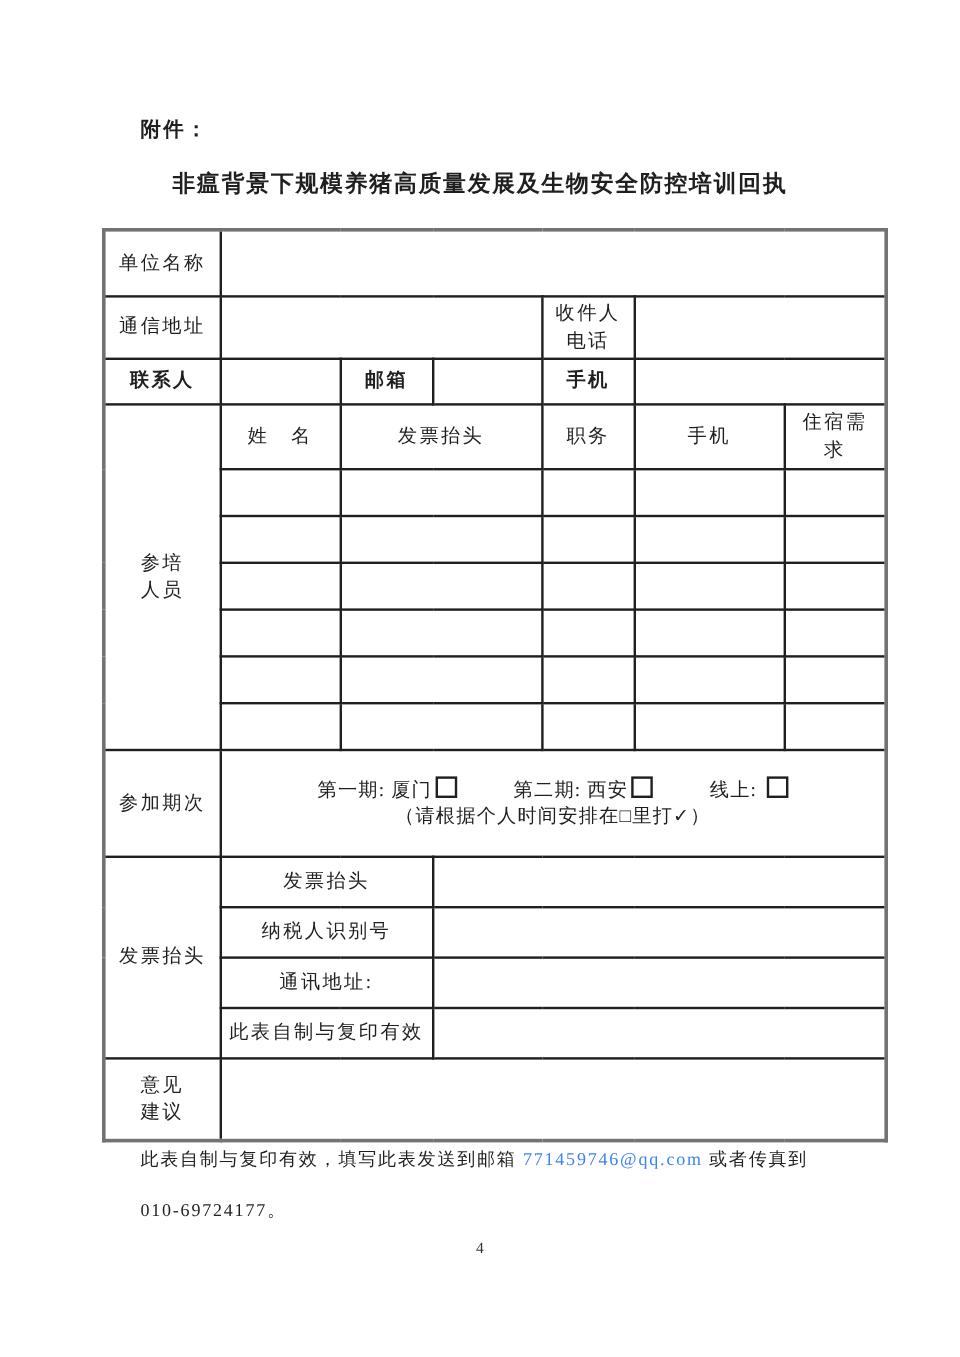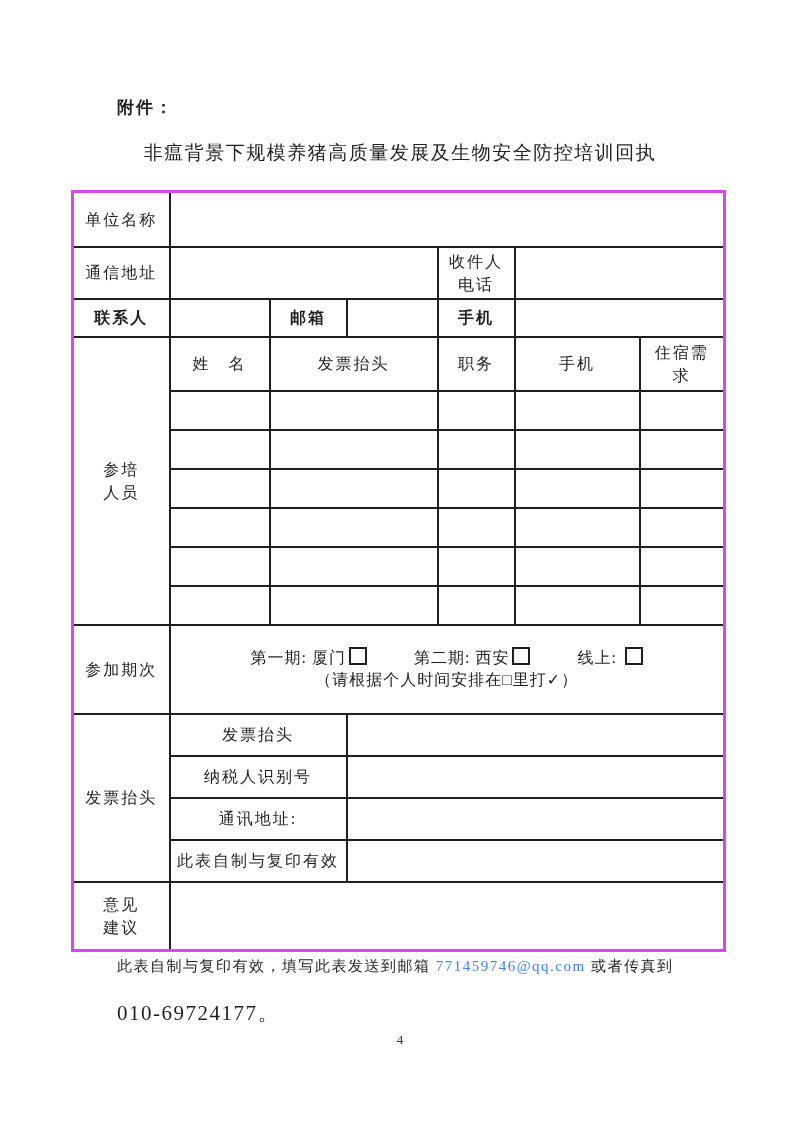--- a/index.html
+++ b/index.html
@@ -23,31 +23,31 @@
     font-weight: bold;
     letter-spacing: 2px;
   }
   .doc-title {
     position: absolute;
     left: 0;
     top: 140px;
     width: 100%;
     text-align: center;
     font-size: 19px;
-    font-weight: normal;
+    font-weight: bold;
     letter-spacing: 1.5px;
   }
   table.form {
     position: absolute;
-    left: 71px;
+    left: 85px;
     top: 190px;
     width: 652px;
     border-collapse: collapse;
     table-layout: fixed;
-    border: 3px solid #d946ef;
+    border: 3px solid #737373;
   }
   table.form td {
     border: 2px solid #1f1f1f;
     font-size: 16px;
     vertical-align: middle;
     padding: 2px 4px;
     box-sizing: border-box;
   }
   td.lbl {
     text-align: center;
@@ -83,21 +83,21 @@
     position: absolute;
     left: 117px;
     top: 957px;
     font-size: 15px;
     letter-spacing: 1.5px;
   }
   .footer-line2 {
     position: absolute;
     left: 117px;
     top: 999px;
-    font-size: 21px;
+    font-size: 15px;
     letter-spacing: 1.5px;
   }
   .email-link {
     color: #3b82f6;
     text-decoration: none;
   }
   .page-number {
     position: absolute;
     left: 0;
     top: 1032px;

